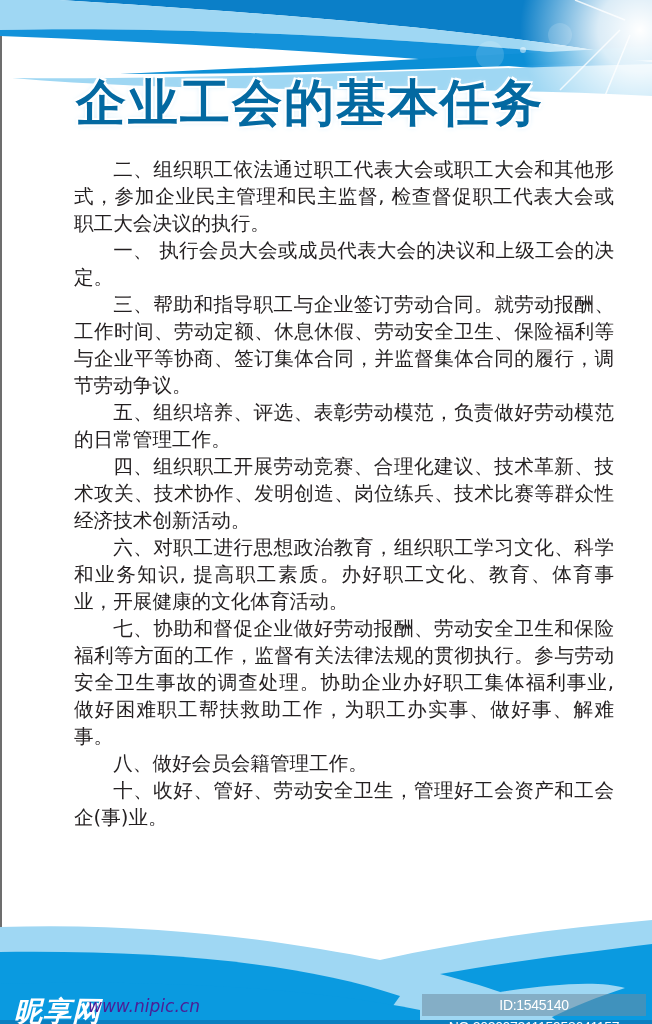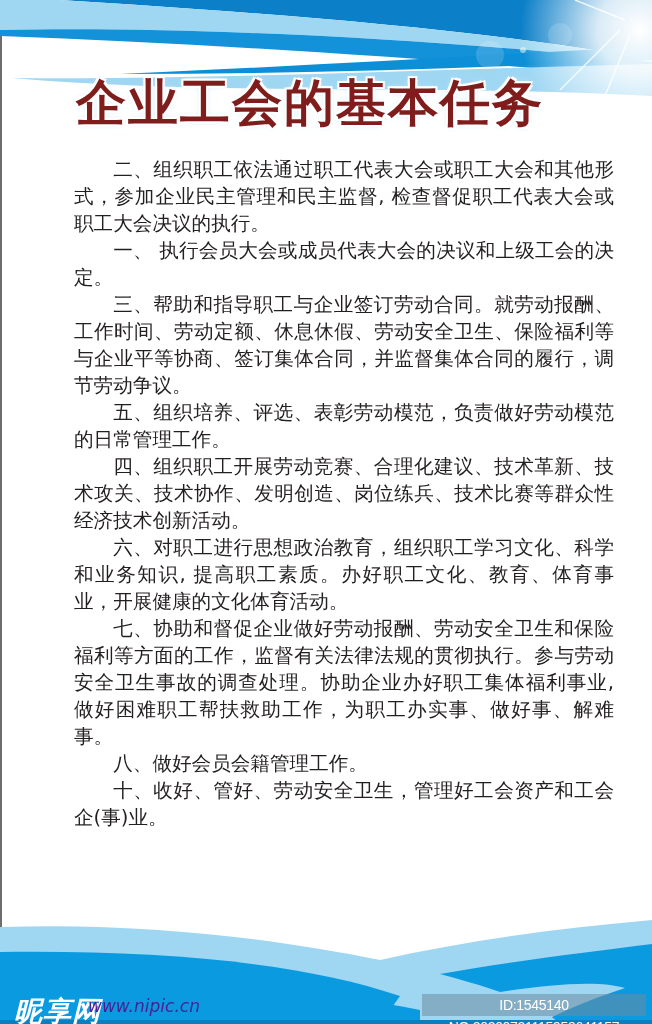--- a/index.html
+++ b/index.html
@@ -4,21 +4,21 @@
 <style>
   html, body { margin:0; padding:0; }
   body { width:652px; height:1024px; position:relative; overflow:hidden; background:#ffffff; font-family:"DejaVu Sans", sans-serif; }
   .frame { position:absolute; left:0; top:0; width:652px; height:1024px; box-sizing:border-box; border-left:2px solid #6d6d6d; border-bottom:2px solid #555; }
   .header-bg, .footer-bg { position:absolute; left:0; width:652px; }
   .header-bg { top:0; height:110px; }
   .footer-bg { top:900px; height:124px; }
   .title {
     position:absolute; left:0; top:70px; width:620px; text-align:center;
     font-family:"DejaVu Sans", sans-serif; font-weight:bold; font-size:50px; letter-spacing:2px;
-    color:#7f1d1d;
+    color:#0369a1;
     text-shadow: 0 0 3px #fff, 0 0 3px #fff, 2px 2px 0 #fff, -2px -2px 0 #fff, 2px -2px 0 #fff, -2px 2px 0 #fff, 0 0 6px #c9e7f8;
   }
   .content { position:absolute; left:74px; top:156px; width:540px; font-family:"DejaVu Sans", sans-serif; font-size:19.6px; line-height:27px; color:#231f20; }
   .item { text-indent:2em; margin:0; word-break:break-all; text-align:justify; }
   .watermark-logo { position:absolute; left:14px; top:993px; font-family:"DejaVu Sans", sans-serif; font-size:28px; font-weight:bold; font-style:italic; color:#ffffff; letter-spacing:1px; }
   .watermark-url { position:absolute; left:88px; top:996px; font-family:"DejaVu Sans", sans-serif; font-size:17px; font-weight:normal; font-style:italic; color:#4c1d95; }
   .id-badge { position:absolute; left:422px; top:994px; width:224px; height:22px; background:rgba(110,140,160,0.55); color:#ffffff; font-family:"Liberation Sans", sans-serif; font-size:14px; line-height:22px; text-align:center; letter-spacing:-0.3px; }
 </style>
 </head>
 <body>

